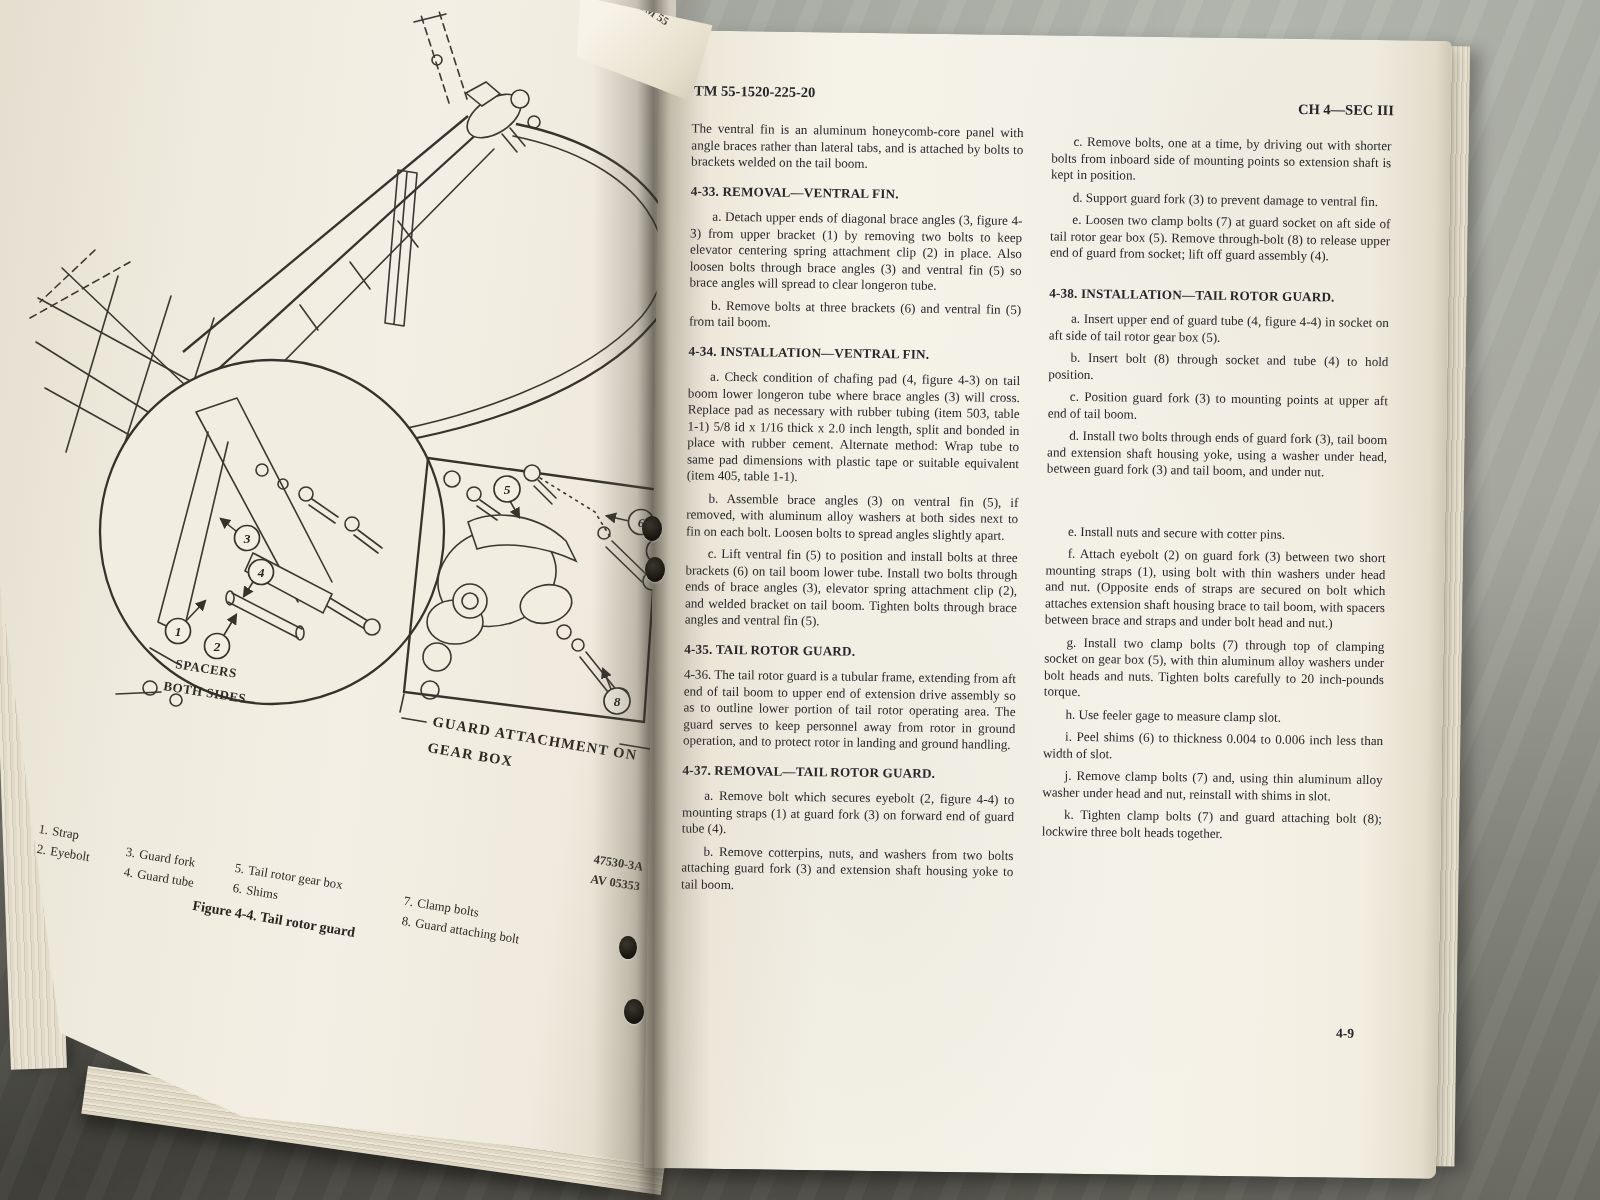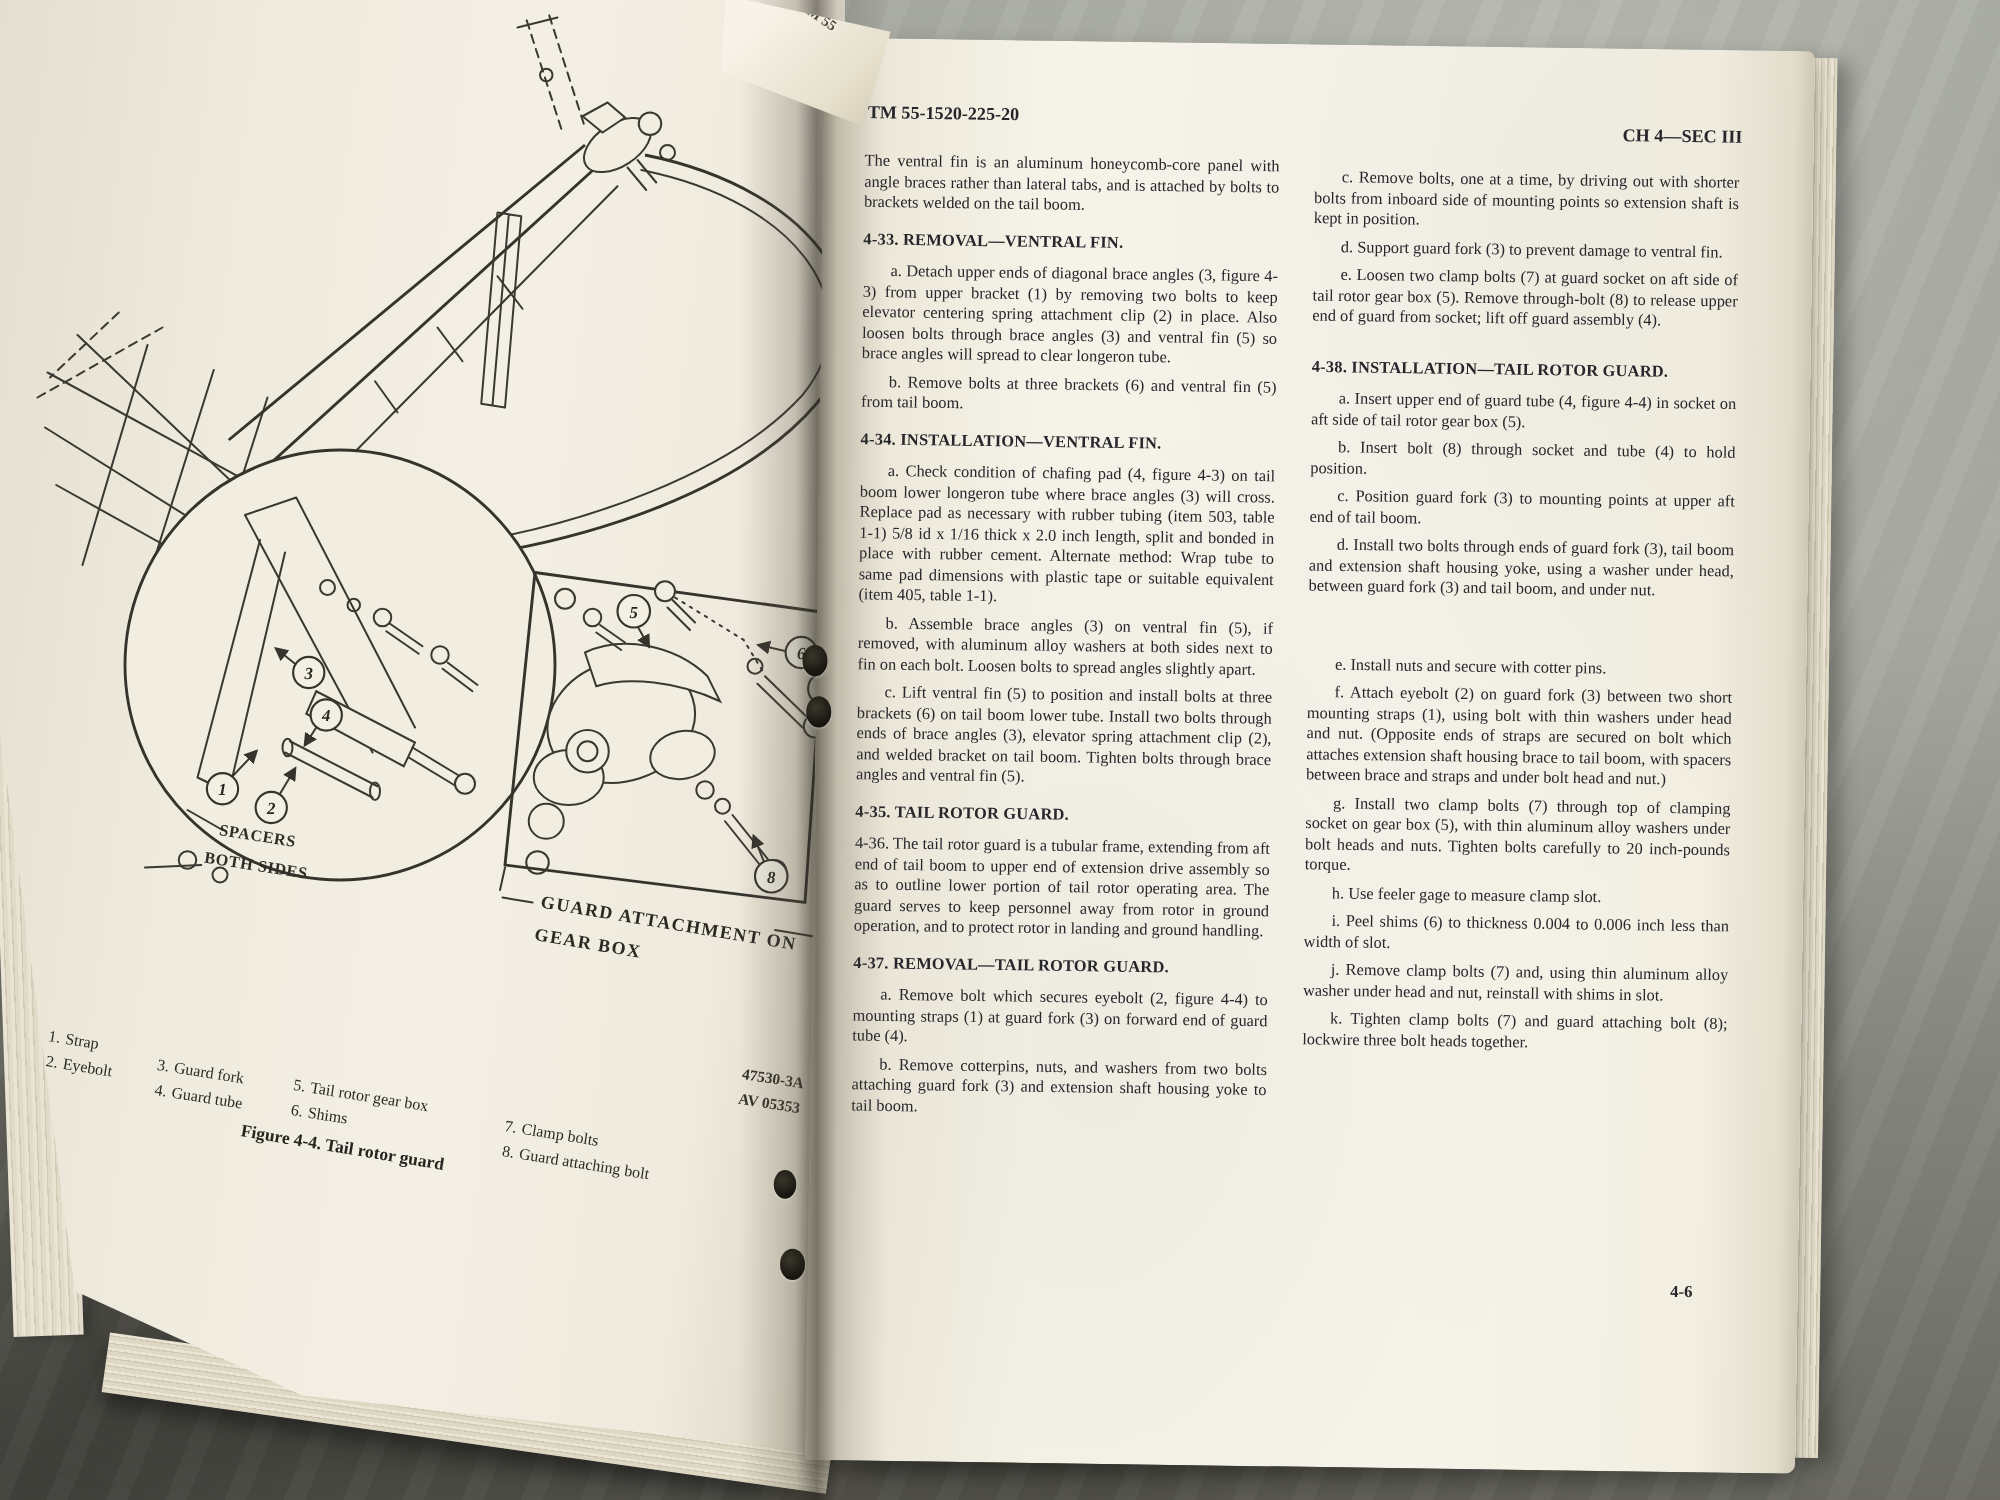--- a/index.html
+++ b/index.html
@@ -311,21 +311,21 @@
         <p class="para item">c.  Position guard fork (3) to mounting points at upper aft end of tail boom.</p>
         <p class="para item">d.  Install two bolts through ends of guard fork (3), tail boom and extension shaft housing yoke, using a washer under head, between guard fork (3) and tail boom, and under nut.</p>
         <p class="para item gap-xl">e.  Install nuts and secure with cotter pins.</p>
         <p class="para item">f.  Attach eyebolt (2) on guard fork (3) between two short mounting straps (1), using bolt with thin washers under head and nut. (Opposite ends of straps are secured on bolt which attaches extension shaft housing brace to tail boom, with spacers between brace and straps and under bolt head and nut.)</p>
         <p class="para item">g.  Install two clamp bolts (7) through top of clamping socket on gear box (5), with thin aluminum alloy washers under bolt heads and nuts. Tighten bolts carefully to 20 inch-pounds torque.</p>
         <p class="para item">h.  Use feeler gage to measure clamp slot.</p>
         <p class="para item">i.  Peel shims (6) to thickness 0.004 to 0.006 inch less than width of slot.</p>
         <p class="para item">j.  Remove clamp bolts (7) and, using thin aluminum alloy washer under head and nut, reinstall with shims in slot.</p>
         <p class="para item">k.  Tighten clamp bolts (7) and guard attaching bolt (8); lockwire three bolt heads together.</p>
       </div>
-    <div class="page-num">4-6</div>
+    <div class="page-num">4-9</div>
   </div>
 
   <div class="gutter"></div>
   <div class="hole" style="left:642px;top:516px;width:20px;height:25px"></div>
   <div class="hole" style="left:645px;top:557px;width:20px;height:25px"></div>
   <div class="hole" style="left:619px;top:936px;width:18px;height:23px"></div>
   <div class="hole" style="left:624px;top:999px;width:20px;height:25px"></div>
   <div class="curl">
     <span>TM 55</span>
   </div>

